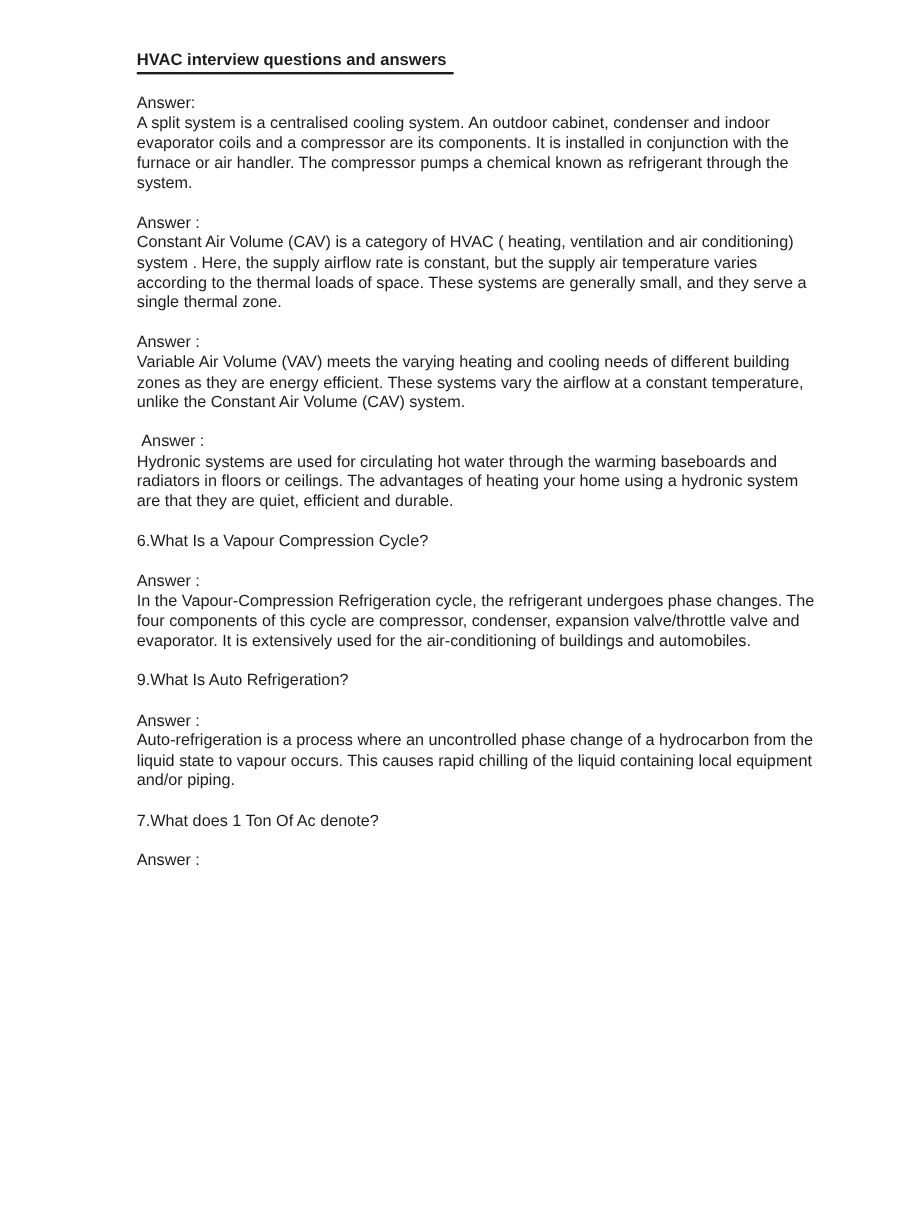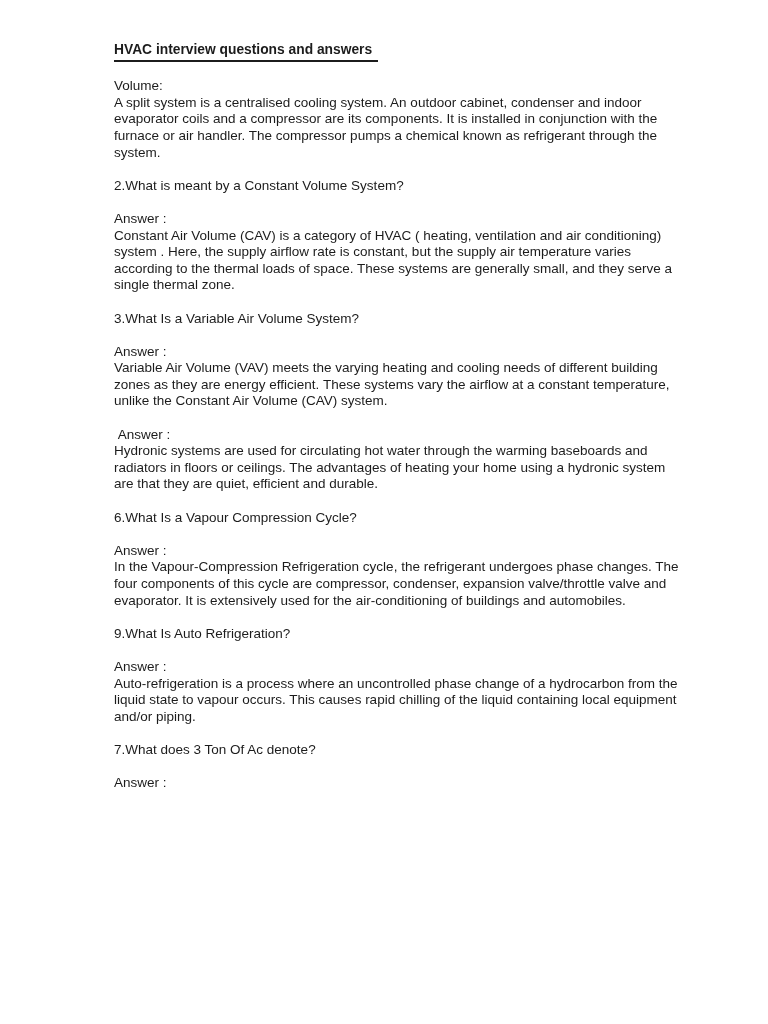--- a/index.html
+++ b/index.html
@@ -50,38 +50,36 @@
   }
 </style>
 </head>
 <body>
 
 <div class="doc-page">
   <h1 class="doc-title"><span class="title-underline">HVAC interview questions and answers</span></h1>
 
   <div id="qa-container">
     <section class="qa">
-      <p class="answer"><span class="answer-label">Volume:</span><span class="answer-body">
+      <p class="answer"><span class="answer-label">Answer:</span><span class="answer-body">
 A split system is a centralised cooling system. An outdoor cabinet, condenser and indoor
 evaporator coils and a compressor are its components. It is installed in conjunction with the
 furnace or air handler. The compressor pumps a chemical known as refrigerant through the
 system.</span></p>
     </section>
 
     <section class="qa">
-      <p class="question">2.What is meant by a Constant Volume System?</p>
       <p class="answer"><span class="answer-label">Answer :</span><span class="answer-body">
 Constant Air Volume (CAV) is a category of HVAC ( heating, ventilation and air conditioning)
 system . Here, the supply airflow rate is constant, but the supply air temperature varies
 according to the thermal loads of space. These systems are generally small, and they serve a
 single thermal zone.</span></p>
     </section>
 
     <section class="qa">
-      <p class="question">3.What Is a Variable Air Volume System?</p>
       <p class="answer"><span class="answer-label">Answer :</span><span class="answer-body">
 Variable Air Volume (VAV) meets the varying heating and cooling needs of different building
 zones as they are energy efficient. These systems vary the airflow at a constant temperature,
 unlike the Constant Air Volume (CAV) system.</span></p>
     </section>
 
     <section class="qa">
       <p class="answer"><span class="answer-label"> Answer :</span><span class="answer-body">
 Hydronic systems are used for circulating hot water through the warming baseboards and
 radiators in floors or ceilings. The advantages of heating your home using a hydronic system
@@ -98,18 +96,18 @@
 
     <section class="qa">
       <p class="question">9.What Is Auto Refrigeration?</p>
       <p class="answer"><span class="answer-label">Answer :</span><span class="answer-body">
 Auto-refrigeration is a process where an uncontrolled phase change of a hydrocarbon from the
 liquid state to vapour occurs. This causes rapid chilling of the liquid containing local equipment
 and/or piping.</span></p>
     </section>
 
     <section class="qa">
-      <p class="question">7.What does 3 Ton Of Ac denote?</p>
+      <p class="question">7.What does 1 Ton Of Ac denote?</p>
       <p class="answer"><span class="answer-label">Answer :</span><span class="answer-body"></span></p>
     </section>
   </div>
 
 </div>
 
 </body></html>

